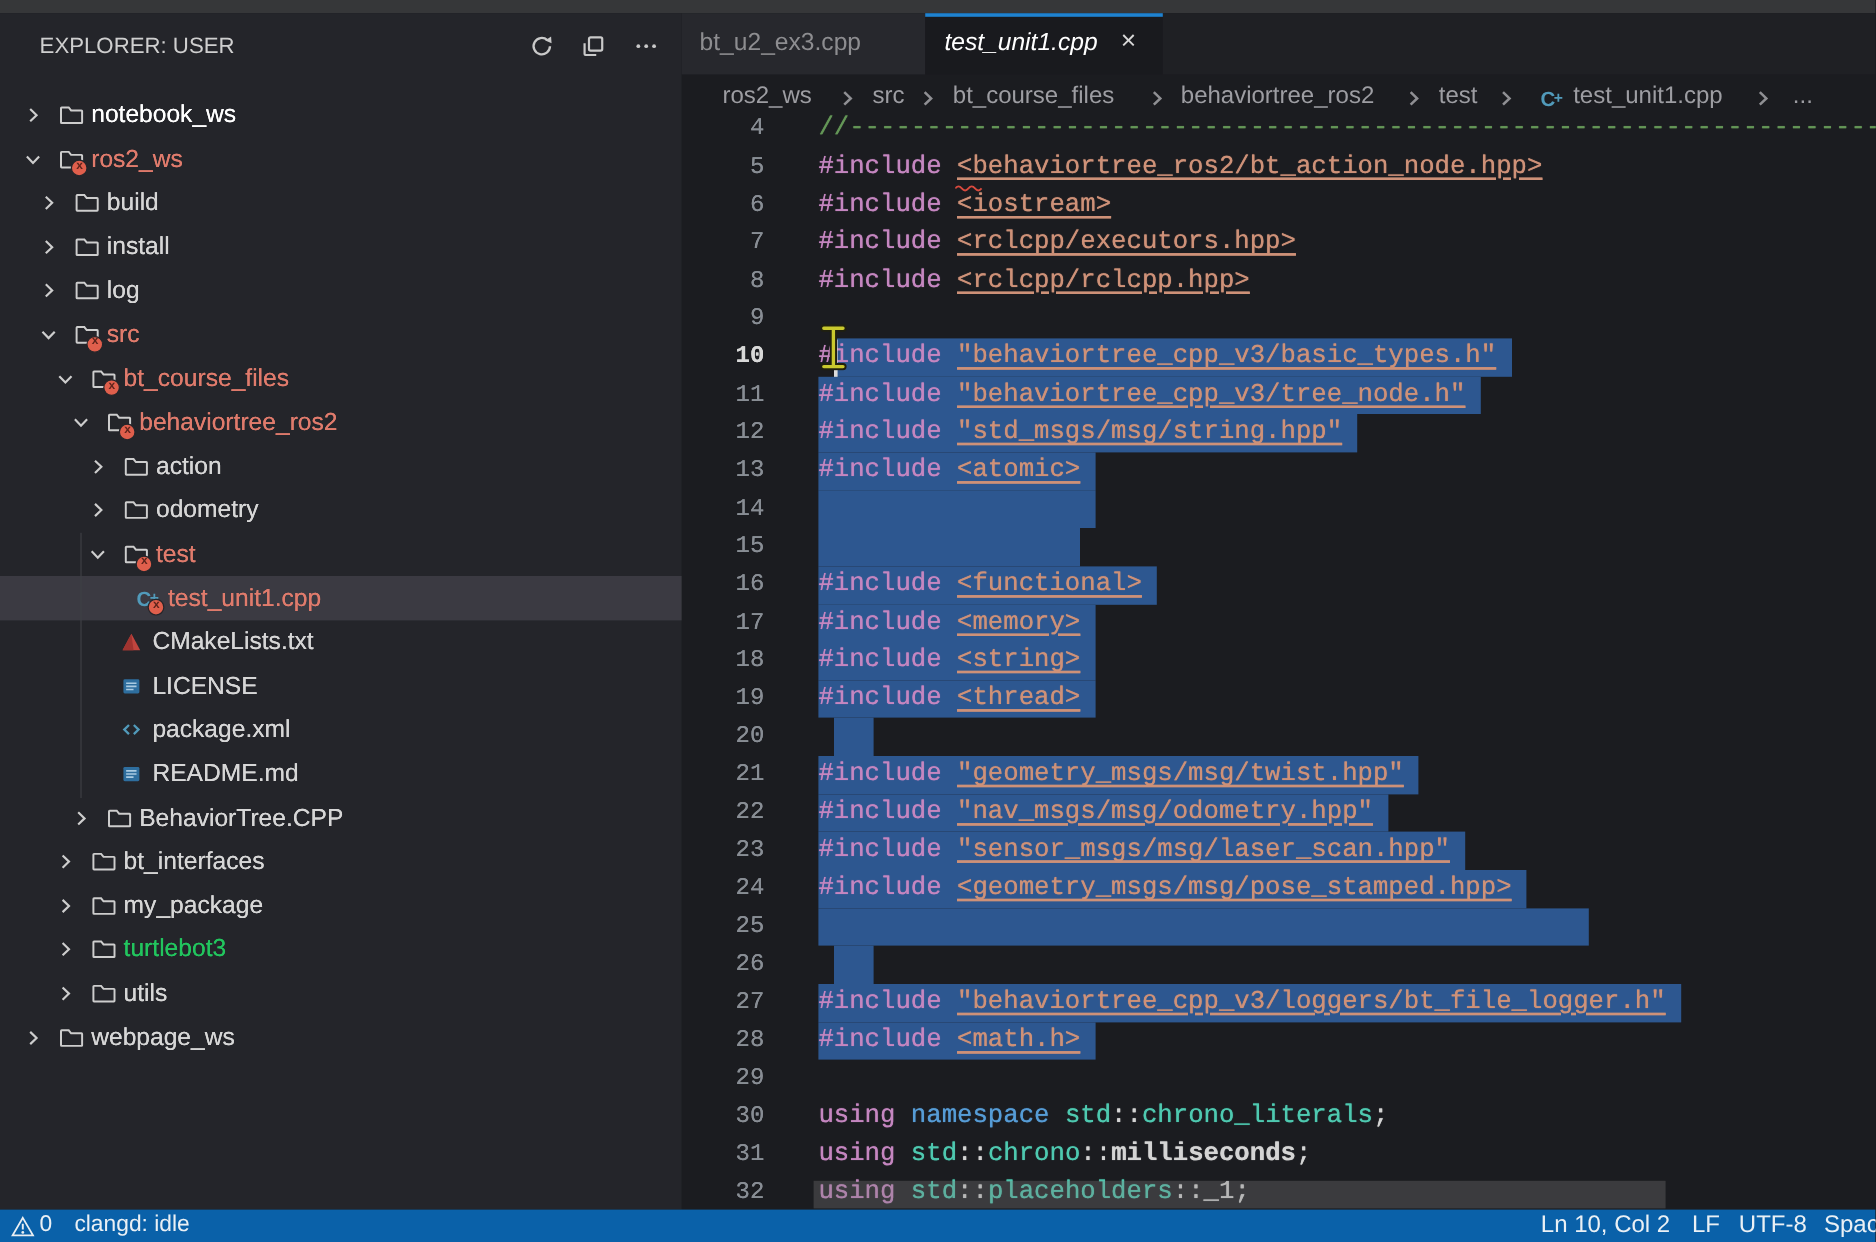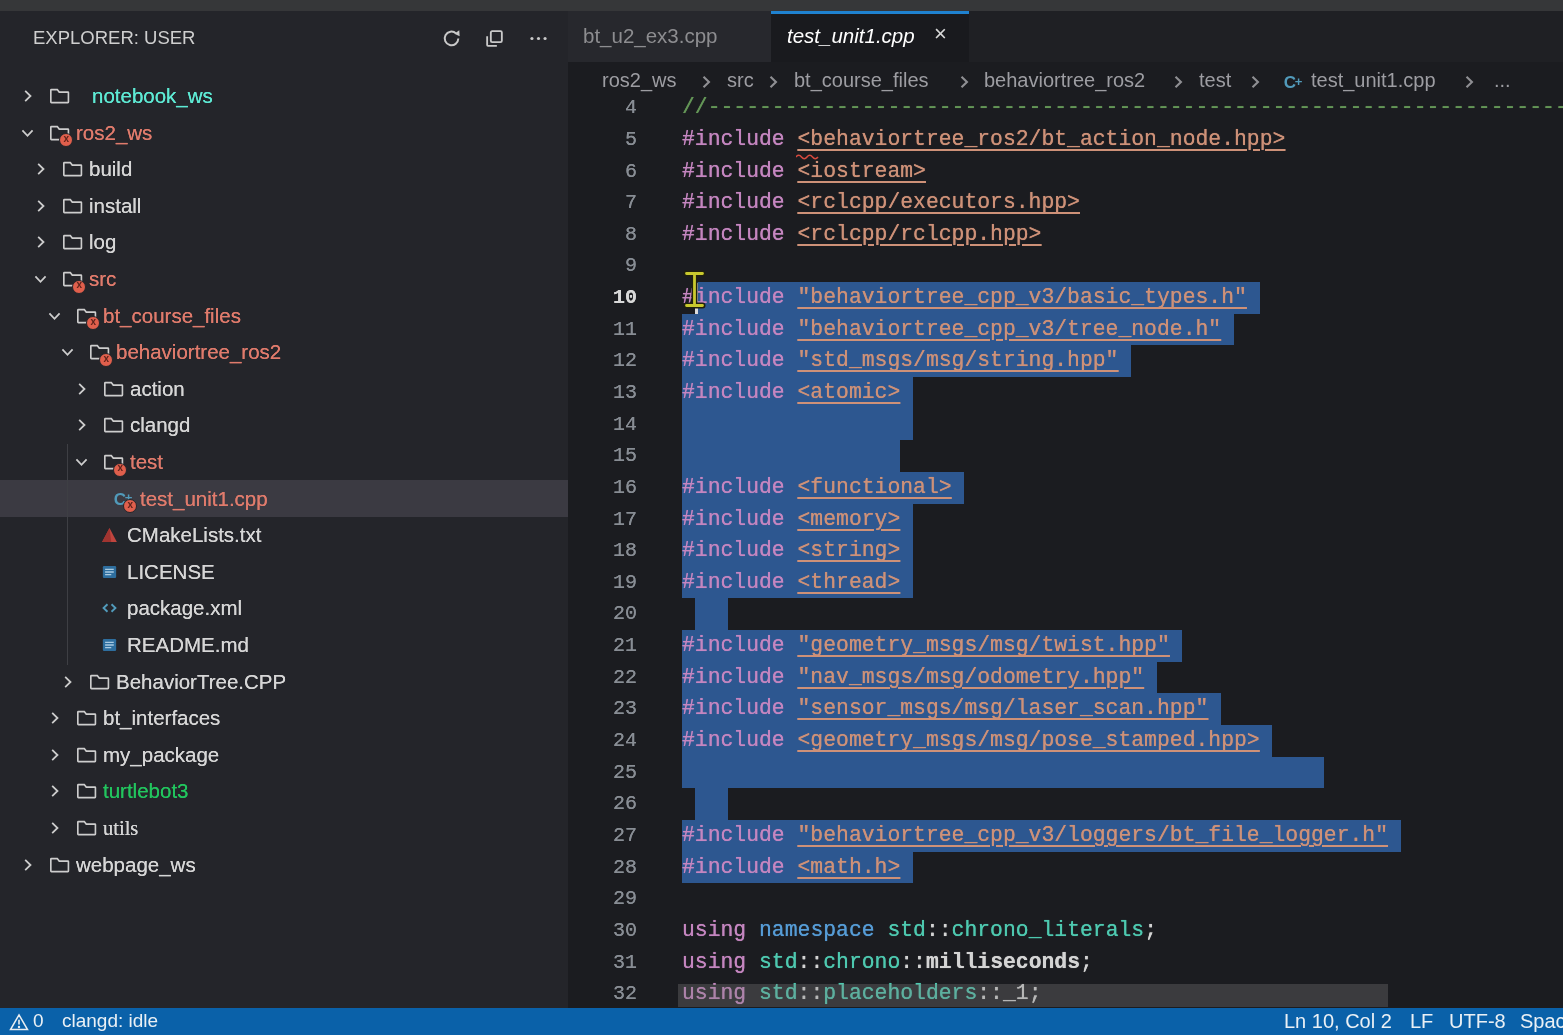--- a/index.html
+++ b/index.html
@@ -73,21 +73,21 @@
           <span class="ci" style="left:19px">
             <svg width="17" height="17" viewBox="0 0 16 16" style="display:block">
               <path fill="none" stroke="#cdcdcd" stroke-width="1.7" d="M5.8 3.2 L10.8 8 L5.8 12.8"></path>
             </svg>
           </span>
           <span class="ci" style="left:49px">
             <svg width="21" height="21" viewBox="0 0 16 16" style="display:block">
               <path fill="none" stroke="#cdcdcd" stroke-width="1.25" d="M1.8 3.1h4.5l1.5 1.9h6.6c.2 0 .4.2.4.4v7.2c0 .2-.2.4-.4.4H1.8c-.2 0-.4-.2-.4-.4V3.5c0-.2.2-.4.4-.4z"></path>
             </svg>
           </span>
-          <span class="tl" style="left:92px;color:#5eead4">notebook_ws</span>
+          <span class="tl" style="left:76px;color:#ffffff">notebook_ws</span>
         </div>
 <div class="trow" style="top:103.4px;">
           <span class="ci" style="left:19px">
             <svg width="17" height="17" viewBox="0 0 16 16" style="display:block">
               <path fill="none" stroke="#cdcdcd" stroke-width="1.7" d="M3.2 5.6 L8 10.6 L12.8 5.6"></path>
             </svg>
           </span>
           <span class="ci" style="left:49px">
             <svg width="21" height="21" viewBox="0 0 16 16" style="display:block">
               <path fill="none" stroke="#cdcdcd" stroke-width="1.25" d="M1.8 3.1h4.5l1.5 1.9h6.6c.2 0 .4.2.4.4v7.2c0 .2-.2.4-.4.4H1.8c-.2 0-.4-.2-.4-.4V3.5c0-.2.2-.4.4-.4z"></path>
@@ -194,21 +194,21 @@
           <span class="ci" style="left:73px">
             <svg width="17" height="17" viewBox="0 0 16 16" style="display:block">
               <path fill="none" stroke="#cdcdcd" stroke-width="1.7" d="M5.8 3.2 L10.8 8 L5.8 12.8"></path>
             </svg>
           </span>
           <span class="ci" style="left:103px">
             <svg width="21" height="21" viewBox="0 0 16 16" style="display:block">
               <path fill="none" stroke="#cdcdcd" stroke-width="1.25" d="M1.8 3.1h4.5l1.5 1.9h6.6c.2 0 .4.2.4.4v7.2c0 .2-.2.4-.4.4H1.8c-.2 0-.4-.2-.4-.4V3.5c0-.2.2-.4.4-.4z"></path>
             </svg>
           </span>
-          <span class="tl" style="left:130px;color:#d6d6d6">clangd</span>
+          <span class="tl" style="left:130px;color:#d6d6d6">odometry</span>
         </div>
 <div class="trow" style="top:432.8px;">
           <span class="ci" style="left:73px">
             <svg width="17" height="17" viewBox="0 0 16 16" style="display:block">
               <path fill="none" stroke="#cdcdcd" stroke-width="1.7" d="M3.2 5.6 L8 10.6 L12.8 5.6"></path>
             </svg>
           </span>
           <span class="ci" style="left:103px">
             <svg width="21" height="21" viewBox="0 0 16 16" style="display:block">
               <path fill="none" stroke="#cdcdcd" stroke-width="1.25" d="M1.8 3.1h4.5l1.5 1.9h6.6c.2 0 .4.2.4.4v7.2c0 .2-.2.4-.4.4H1.8c-.2 0-.4-.2-.4-.4V3.5c0-.2.2-.4.4-.4z"></path>
@@ -312,21 +312,21 @@
               <path fill="none" stroke="#cdcdcd" stroke-width="1.7" d="M5.8 3.2 L10.8 8 L5.8 12.8"></path>
             </svg>
           </span>
           <span class="ci" style="left:76px">
             <svg width="21" height="21" viewBox="0 0 16 16" style="display:block">
               <path fill="none" stroke="#cdcdcd" stroke-width="1.25" d="M1.8 3.1h4.5l1.5 1.9h6.6c.2 0 .4.2.4.4v7.2c0 .2-.2.4-.4.4H1.8c-.2 0-.4-.2-.4-.4V3.5c0-.2.2-.4.4-.4z"></path>
             </svg>
           </span>
           <span class="tl" style="left:103px;color:#22c55e">turtlebot3</span>
         </div>
-<div class="trow" style="top:798.8px;font-family:Liberation Serif, serif;">
+<div class="trow" style="top:798.8px;">
           <span class="ci" style="left:46px">
             <svg width="17" height="17" viewBox="0 0 16 16" style="display:block">
               <path fill="none" stroke="#cdcdcd" stroke-width="1.7" d="M5.8 3.2 L10.8 8 L5.8 12.8"></path>
             </svg>
           </span>
           <span class="ci" style="left:76px">
             <svg width="21" height="21" viewBox="0 0 16 16" style="display:block">
               <path fill="none" stroke="#cdcdcd" stroke-width="1.25" d="M1.8 3.1h4.5l1.5 1.9h6.6c.2 0 .4.2.4.4v7.2c0 .2-.2.4-.4.4H1.8c-.2 0-.4-.2-.4-.4V3.5c0-.2.2-.4.4-.4z"></path>
             </svg>
           </span>

